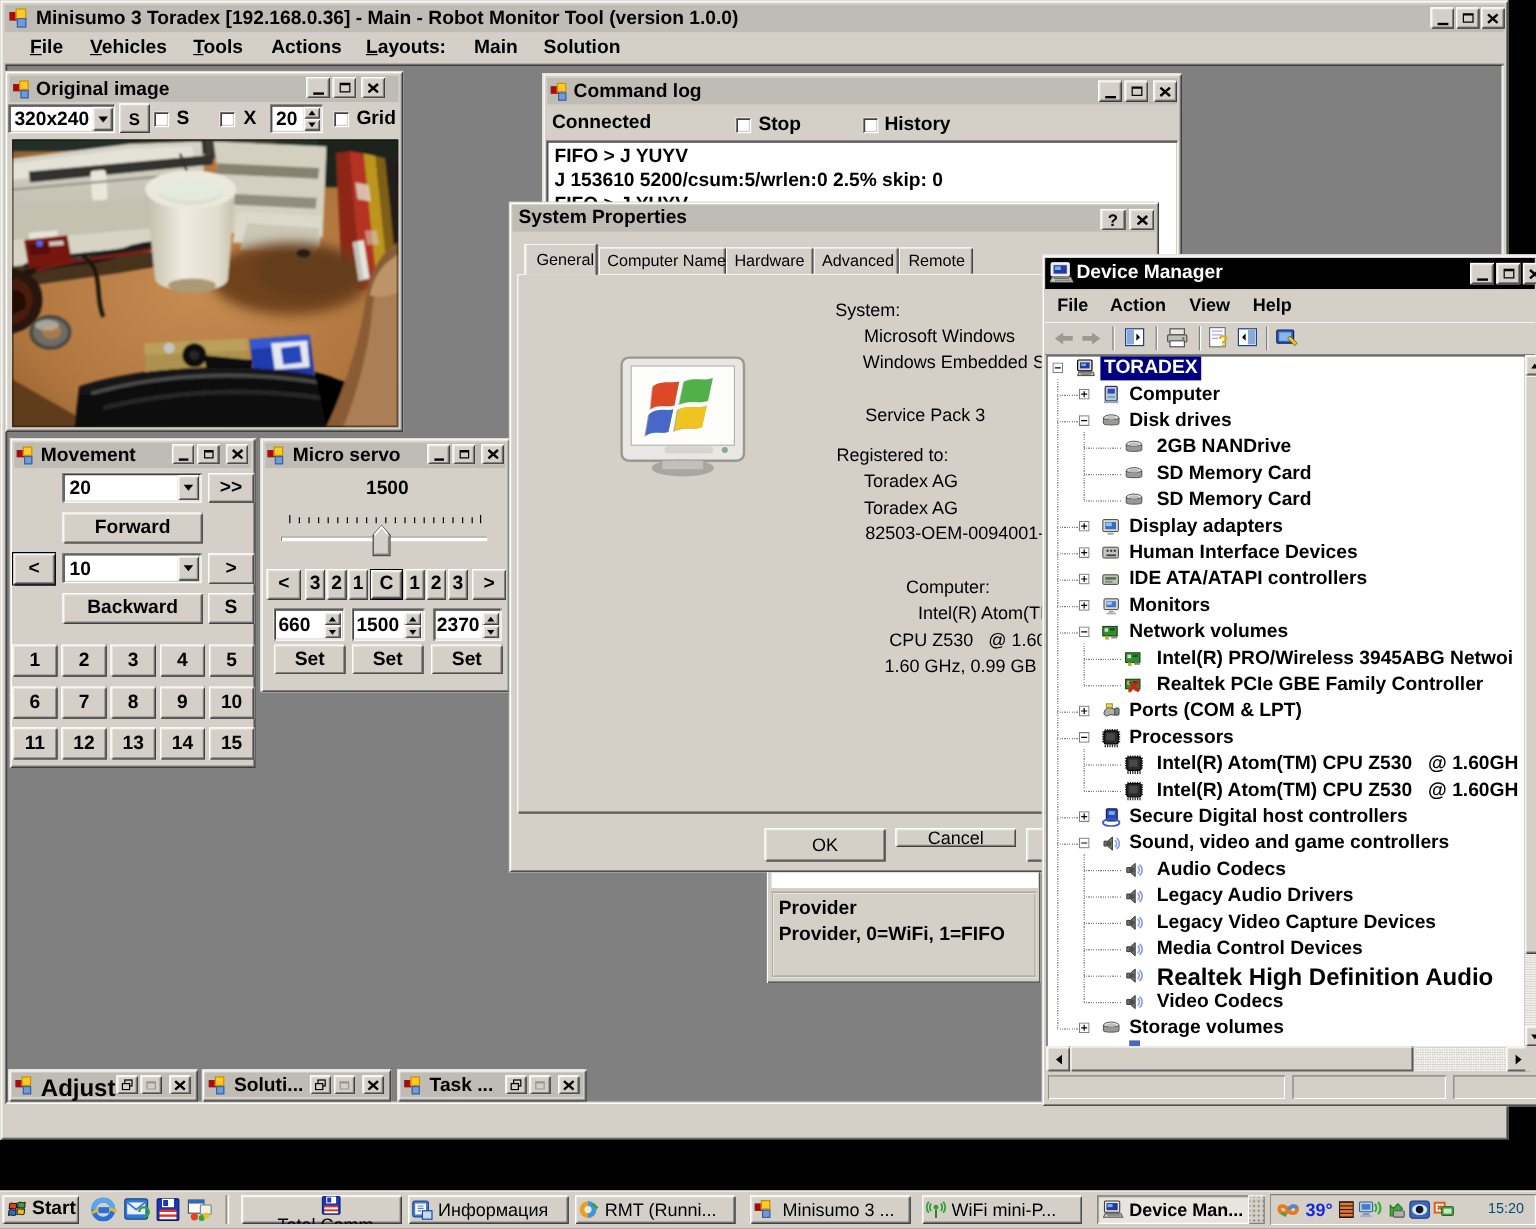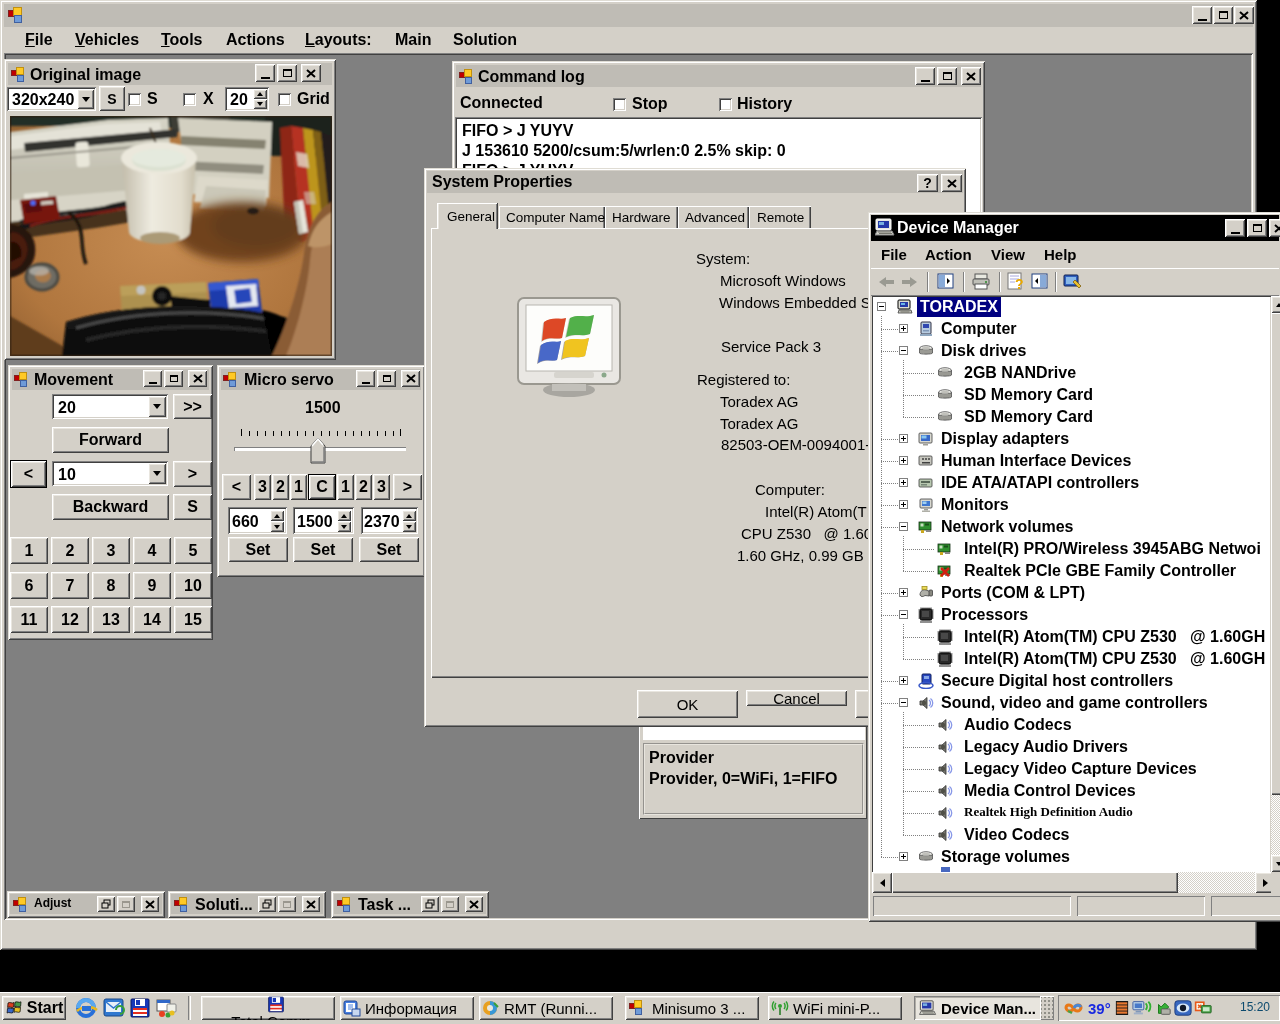--- a/index.html
+++ b/index.html
@@ -19,20 +19,21 @@
 <body>
 
 <div class="abs winb" style="left:0;top:0;width:1257px;height:950px;">
 
   <div class="abs tgray" style="left:4px;top:4px;right:4px;height:23px;"></div>
   <div class="abs" style="left:8px;top:7px;width:16px;height:16px;">
     <i class="abs" style="width:7px;height:7px;background:#c00000;left:0;top:3px;border:1px solid #802020"></i>
     <i class="abs" style="width:9px;height:9px;background:#ffc925;left:5px;top:0;border:1px solid #c09010"></i>
     <i class="abs" style="width:8px;height:8px;background:#6f9bd8;left:6px;top:8px;border:1px solid #4060a0"></i>
   </div>
+  <div class="abs" style="left:30px;top:7px;font-size:16px;">Minisumo 3 Toradex [192.168.0.36] - Main - Robot Monitor Tool (version 1.0.0)</div>
   <div class="abs tb" style="left:1192px;top:6px;">
       <i style="width:9px;height:2px;background:#000;margin-top:9px"></i>
     </div>
   <div class="abs tb" style="left:1213px;top:6px;">
       <i style="width:9px;height:8px;border:1px solid #000;border-top:2px solid #000"></i>
     </div>
   <div class="abs tb" style="left:1234px;top:6px;">
       <svg width="10" height="9">
         <path d="M1 1 L9 8 M9 1 L1 8" stroke="#000" stroke-width="2"></path>
       </svg>
@@ -373,21 +374,21 @@
   <div class="abs" style="left:10px;top:48px;font-size:16px;">Provider, 0=WiFi, 1=FIFO</div>
 </div>
 
 <div class="abs winb" style="left:7px;top:891px;width:158px;height:27px;">
   <div class="abs tgray" style="left:3px;top:3px;right:3px;bottom:4px;"></div>
   <div class="abs" style="left:6px;top:6px;width:16px;height:16px;">
     <i class="abs" style="width:6px;height:6px;background:#c00000;left:0;top:3px;border:1px solid #802020"></i>
     <i class="abs" style="width:8px;height:8px;background:#ffc925;left:5px;top:0;border:1px solid #c09010"></i>
     <i class="abs" style="width:7px;height:7px;background:#6f9bd8;left:6px;top:8px;border:1px solid #4060a0"></i>
   </div>
-  <div class="abs" style="left:27px;top:5px;font-size:12px;">Adjust</div>
+  <div class="abs" style="left:27px;top:5px;font-size:20px;">Adjust</div>
   <div class="abs tb" style="left:90px;top:5px;width:18px;height:16px;">
       <svg width="10" height="10">
         <rect x="3" y="1" width="6" height="5" fill="none" stroke="#000"></rect>
         <rect x="1" y="4" width="6" height="5" fill="#d4d0c8" stroke="#000"></rect>
       </svg>
     </div>
   <div class="abs tb" style="left:110px;top:5px;width:18px;height:16px;">
       <i style="width:8px;height:7px;border:1px solid #9a978e;border-top:2px solid #9a978e"></i>
     </div>
   <div class="abs tb" style="left:134px;top:5px;width:18px;height:16px;">
@@ -811,21 +812,21 @@
     <span class="abs" style="left:92px;top:464px;font-size:16px;white-space:nowrap;">Legacy Video Capture Devices</span>
     <i class="abs" style="left:31px;top:495px;width:32px;height:1px;background-image:repeating-linear-gradient(to right,#808080 0 1px,transparent 1px 2px);"></i>
     <svg class="abs" style="left:65px;top:487px;" width="16" height="16">
         <use href="#i-snd"></use>
       </svg>
     <span class="abs" style="left:92px;top:486px;font-size:16px;white-space:nowrap;">Media Control Devices</span>
     <i class="abs" style="left:31px;top:517px;width:32px;height:1px;background-image:repeating-linear-gradient(to right,#808080 0 1px,transparent 1px 2px);"></i>
     <svg class="abs" style="left:65px;top:509px;" width="16" height="16">
         <use href="#i-snd"></use>
       </svg>
-    <span class="abs" style="left:92px;top:508px;font-size:13px;white-space:nowrap;font-family:Liberation Serif, serif;">Realtek High Definition Audio</span>
+    <span class="abs" style="left:92px;top:508px;font-size:20px;white-space:nowrap;">Realtek High Definition Audio</span>
     <i class="abs" style="left:31px;top:539px;width:32px;height:1px;background-image:repeating-linear-gradient(to right,#808080 0 1px,transparent 1px 2px);"></i>
     <svg class="abs" style="left:65px;top:531px;" width="16" height="16">
         <use href="#i-snd"></use>
       </svg>
     <span class="abs" style="left:92px;top:530px;font-size:16px;white-space:nowrap;">Video Codecs</span>
     <i class="abs" style="left:9px;top:561px;width:18px;height:1px;background-image:repeating-linear-gradient(to right,#808080 0 1px,transparent 1px 2px);"></i>
     <svg class="abs" style="left:27px;top:556px;" width="9" height="9">
         <rect x="0.5" y="0.5" width="8" height="8" fill="#fff" stroke="#808080"></rect>
         <path d="M2 4.5 H7 M4.5 2 V7" stroke="#000"></path>
       </svg>

